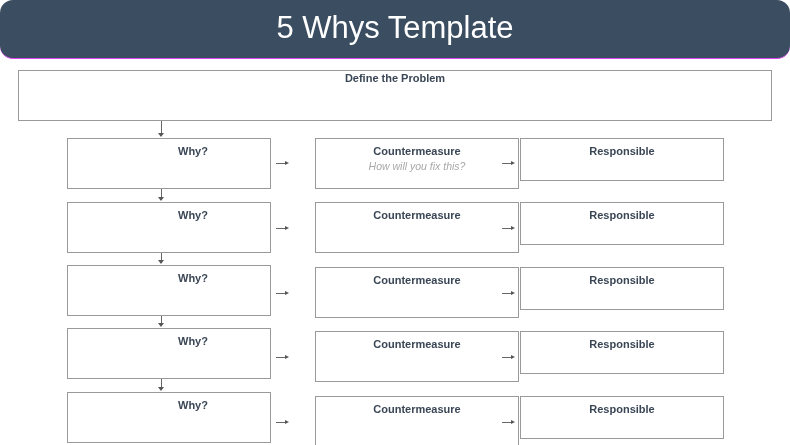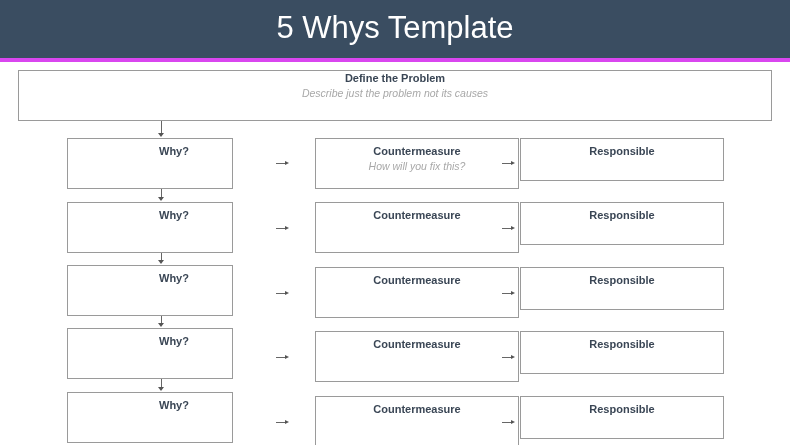--- a/index.html
+++ b/index.html
@@ -1,41 +1,40 @@
 <!DOCTYPE html>
 <html><head>
 <meta charset="utf-8">
 <style>
   html, body { margin:0; padding:0; }
   body { width:790px; height:445px; background:#ffffff; position:relative; overflow:hidden; font-family:"Liberation Sans", sans-serif; }
-  .header { position:absolute; left:0; top:0; width:790px; height:58px; background:#3a4d61; border-bottom:4px solid #d946ef; }
+  .header { position:absolute; left:0; top:0; width:790px; height:58px; background:#3a4d61; border-bottom:1px solid #d946ef;border-radius:13px; }
   .header-title { position:absolute; left:0; right:0; top:9px; text-align:center; color:#ffffff; font-size:31px; line-height:38px; }
   .box { position:absolute; box-sizing:border-box; border:1.5px solid #9a9a9a; background:#fff; text-align:center; }
   .box .label { display:block; font-weight:bold; font-size:11px; color:#3a4655; margin-top:5px; line-height:14px; }
   .box .hint { display:block; font-style:italic; font-size:10.5px; color:#a8a8a8; line-height:14px; margin-top:1px; }
   .problem { left:18px; top:70px; width:754px; height:51px; }
   .problem .label { margin-top:0px; }
-  .why { left:67px; width:166px; height:51px;padding-left:48px; }
+  .why { left:67px; width:204px; height:51px;padding-left:48px; }
   .cm { left:293px; width:204px; height:51px;margin-left:22px; }
   .resp { left:520px; width:204px; height:43px; }
   .vline { position:absolute; left:161px; width:1px; background:#666; }
   .varrow { position:absolute; left:158px; width:0; height:0; border-left:3px solid transparent; border-right:3px solid transparent; border-top:4px solid #555; }
   .hline { position:absolute; height:1px; background:#666; }
   .harrow { position:absolute; width:0; height:0; border-top:2.5px solid transparent; border-bottom:2.5px solid transparent; border-left:4px solid #555; }
 </style>
 </head>
 <body>
 
 <div class="header">
   <div class="header-title">5 Whys Template</div>
 </div>
 
 <div class="box problem">
   <span class="label">Define the Problem</span>
-  <span class="hint">Describe just the problem not its causes</span>
 </div>
 
 <div class="vline" style="top:121px;height:13px;"></div>
 <div class="varrow" style="top:133px;"></div>
 <div class="vline" style="top:189px;height:9px;"></div>
 <div class="varrow" style="top:197px;"></div>
 <div class="vline" style="top:253px;height:8px;"></div>
 <div class="varrow" style="top:260px;"></div>
 <div class="vline" style="top:316px;height:8px;"></div>
 <div class="varrow" style="top:323px;"></div>

